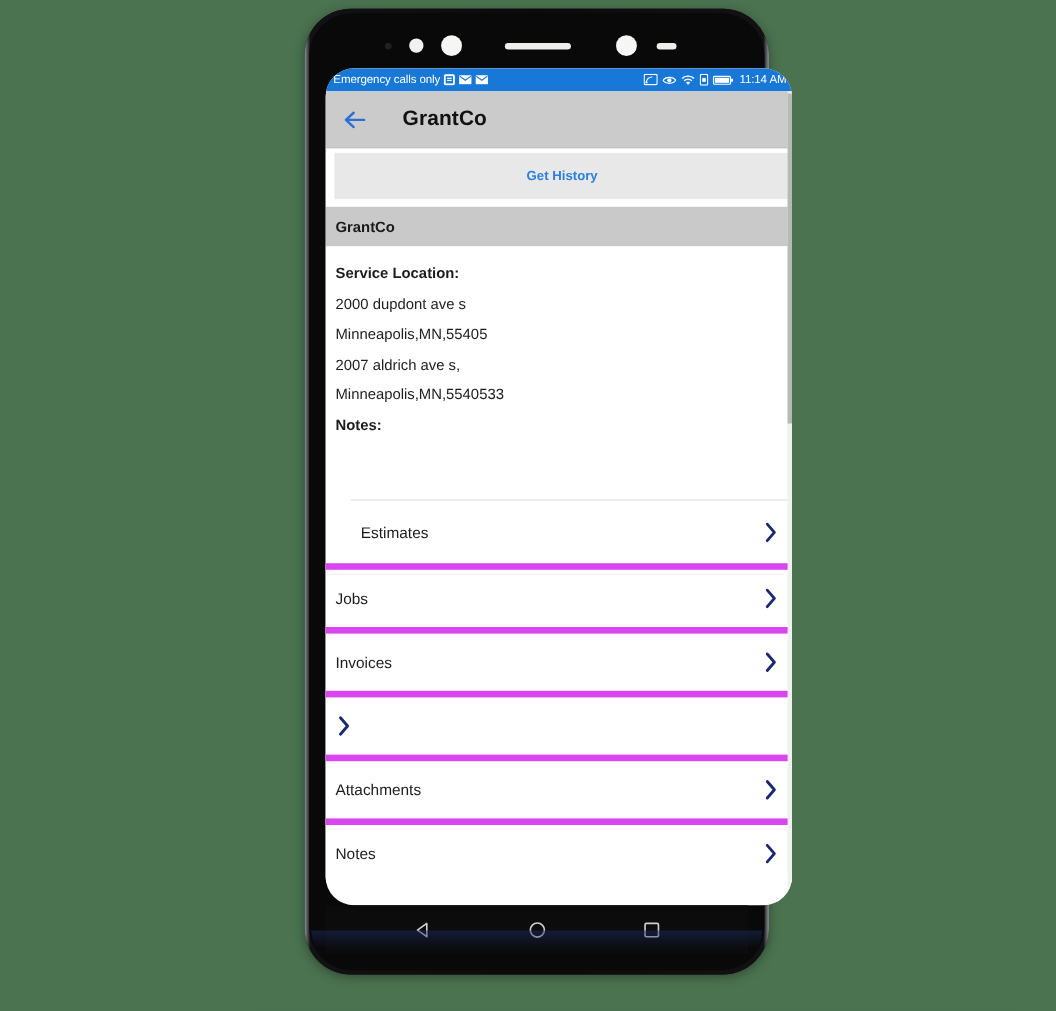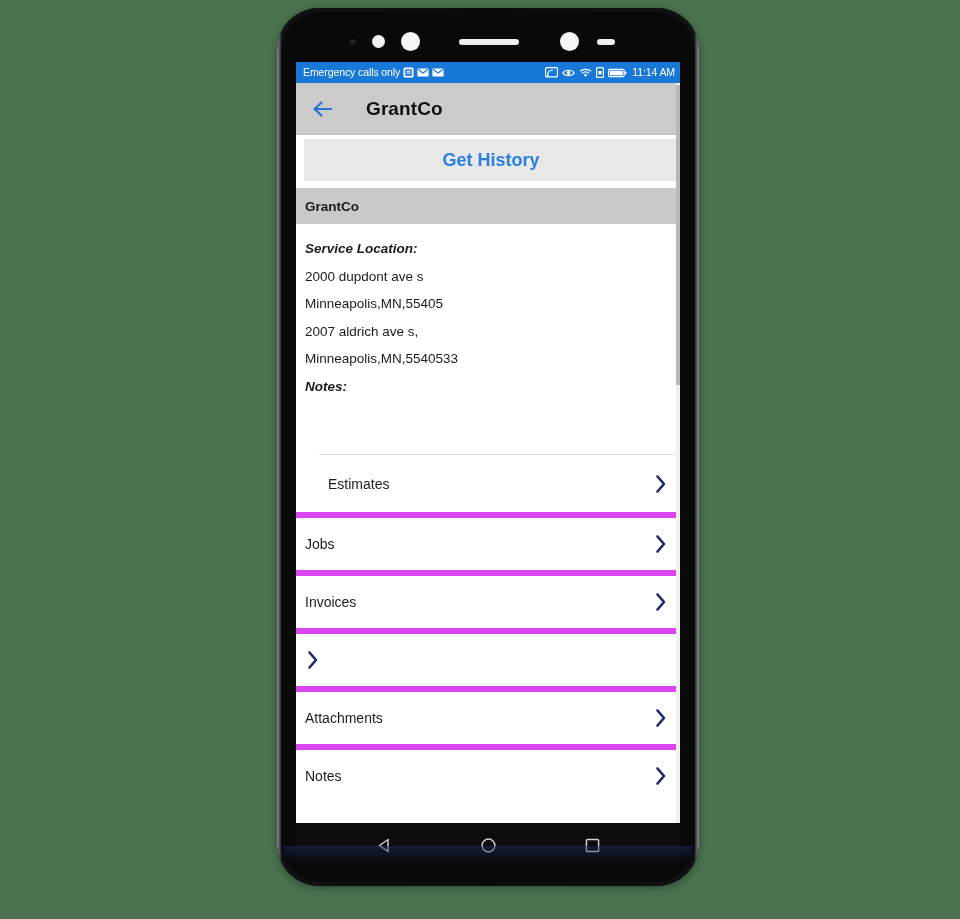--- a/index.html
+++ b/index.html
@@ -90,24 +90,25 @@
     left: 320px; top: 17px;
     width: 18px; height: 6px; border-radius: 3px;
     background: #eeeeec;
   }
 
   
   .screen {
     position: absolute;
     left: 19px;
     top: 54px;
-    width: 384px;
+    width: 424px;
     height: 761px;
     background: #ffffff;
     overflow: hidden;
+    border-radius: 26px;
   }
 
   
   .status-bar {
     height: 21px;
     background: #1878d8;
     display: flex;
     align-items: center;
     padding: 0 5px 0 7px;
     color: #ffffff;
@@ -145,21 +146,21 @@
   .button-wrap {
     background: #ffffff;
     padding: 4px 2px 7px 8px;
   }
   .get-history-btn {
     width: 100%;
     height: 42px;
     background: #e8e8e8;
     border: none;
     color: #2a7fe0;
-    font-size: 18px;
+    font-size: 12px;
     font-weight: bold;
     font-family: "Liberation Sans", sans-serif;
     cursor: pointer;
     display: flex;
     align-items: center;
     justify-content: center;
   }
 
   
   .section-header {
@@ -177,21 +178,21 @@
   .detail-block {
     background: #ffffff;
     padding: 11px 9px 22px 9px;
   }
   .detail-line {
     font-size: 13.5px;
     color: #1c1c1c;
     line-height: 27.5px;
     white-space: nowrap;
   }
-  .detail-line.lbl { font-weight: bold; font-style: italic; }
+  .detail-line.lbl { font-weight: bold; }
 
   .block-gap { background:#ffffff; height: 32px; }
 
   
   .list { background: #ffffff; }
   .list-item {
     height: 58px;
     display: flex;
     align-items: center;
     padding: 0 11px 0 9px;

